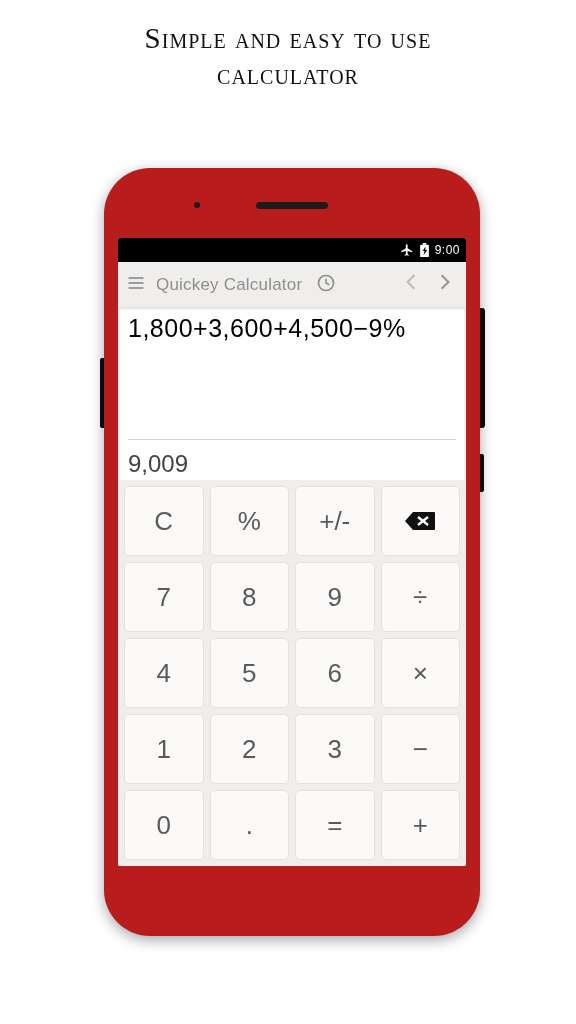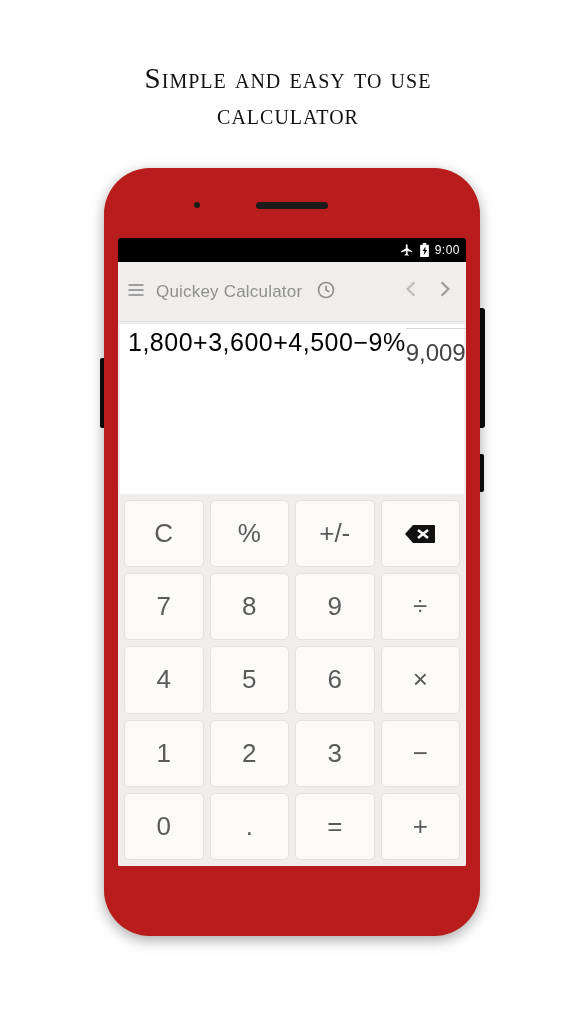--- a/index.html
+++ b/index.html
@@ -13,21 +13,21 @@
     position: relative;
   }
 
   .headline {
     font-variant: small-caps;
     text-align: center;
     color: #111;
     font-size: 29px;
     letter-spacing: 1px;
     line-height: 1.25;
-    padding-top: 60px;
+    padding-top: 20px;
     font-family: Georgia, "Times New Roman", serif;
   }
 
   
   .phone {
     position: absolute;
     left: 104px;
     top: 168px;
     width: 376px;
     height: 768px;
@@ -100,40 +100,40 @@
     gap: 6px;
     padding: 0 6px;
     font-size: 12px;
     font-family: Arial, sans-serif;
   }
   .statusbar .ico { display:inline-flex; align-items:center; }
   .clock { font-size: 12px; letter-spacing: .5px; }
 
   
   .appbar {
-    height: 60px;
+    height: 46px;
     background: #efeeec;
     display: flex;
     align-items: center;
     padding: 0 8px;
     gap: 8px;
     color: #8b8b8b;
     border-bottom: 1px solid #e2e1df;
   }
   .appbar .title { font-size: 17px; color:#8f8f8f; margin-left:2px; letter-spacing:.2px; }
   .appbar .spacer { flex: 1; }
   .nav-arrow { width:26px; text-align:center; font-size:20px; color:#b4b4b4; }
 
   
   .display {
     background:#fff;
     margin: 2px 2px 0 2px;
     flex: 0 0 170px;
     display:flex;
-    flex-direction:row;
+    flex-direction:column;
     padding: 4px 8px 2px 8px;
   }
   .expr {
     font-size: 25px;
     color:#000;
     letter-spacing:.5px;
     white-space: nowrap;
   }
   .disp-spacer { flex:1; }
   .result-line {

